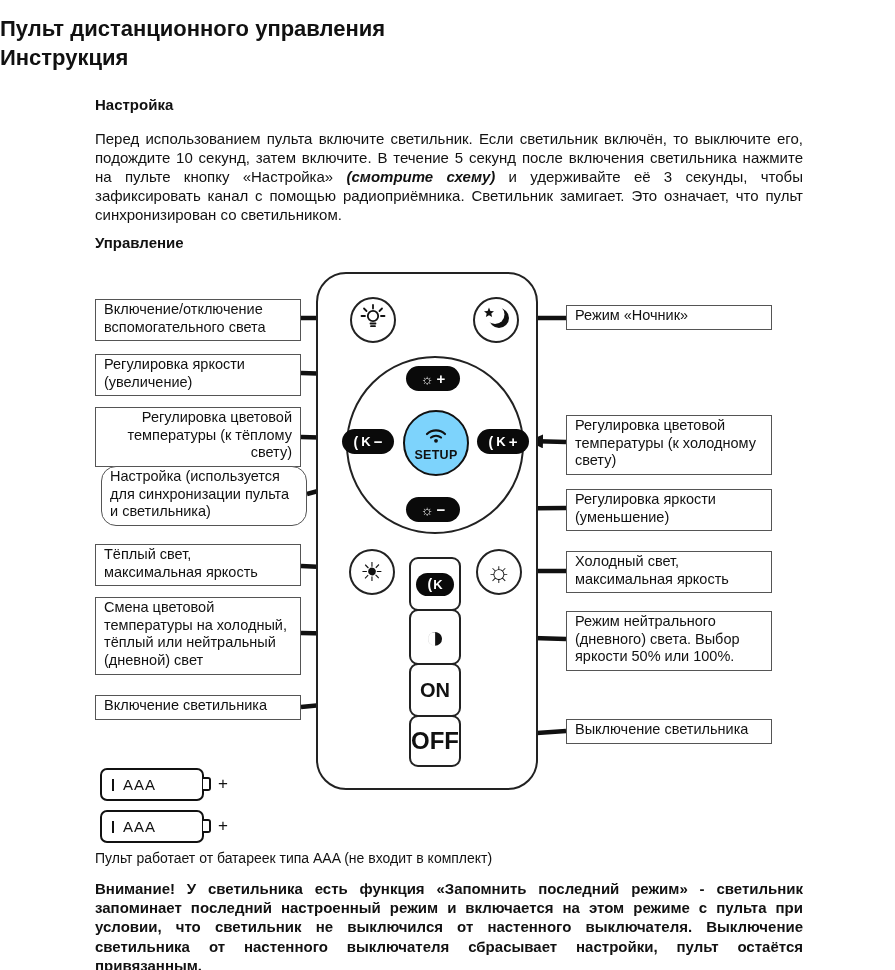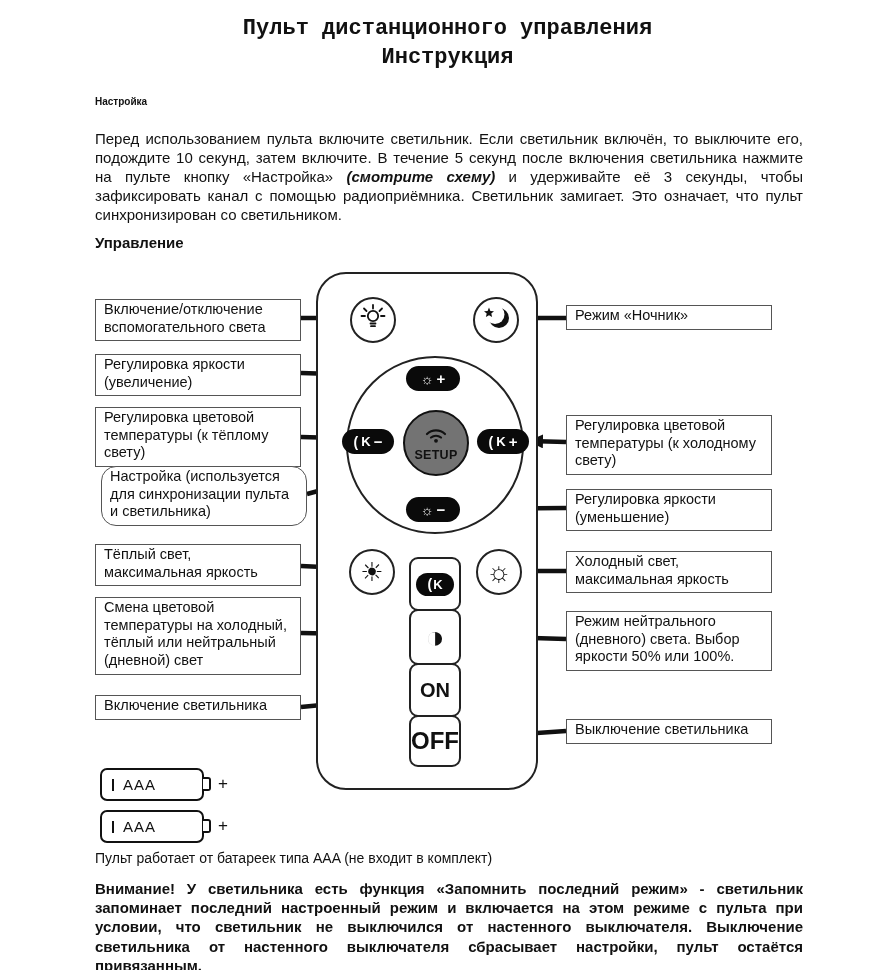--- a/index.html
+++ b/index.html
@@ -1,35 +1,35 @@
 <!DOCTYPE html>
 <html><head>
 <meta charset="utf-8">
 <style>
   * { box-sizing: border-box; margin: 0; padding: 0; }
   html, body { background: #fff; }
   .page {
     position: relative; width: 895px; height: 970px; background: #fff;
     color: #111; font-family: "Liberation Sans", sans-serif; overflow: hidden;
   }
-  .title { position: absolute; top: 15px; left: 0; width: 100%; text-align: center;
-           font-size: 22px; font-weight: bold; line-height: 1.3; font-family: Liberation Mono, monospace; }
-  .h-setup { position: absolute; left: 95px; top: 96px; font-size: 10px; font-weight: bold; }
+  .title { position: absolute; top: 15px; left: 0; width: 100%; text-align: left;
+           font-size: 22px; font-weight: bold; line-height: 1.3; }
+  .h-setup { position: absolute; left: 95px; top: 96px; font-size: 15px; font-weight: bold; }
   .para { position: absolute; left: 95px; top: 130px; width: 708px; font-size: 15px;
           line-height: 1.26; text-align: justify; }
   .para .em { font-weight: bold; font-style: italic; }
   .h-control { position: absolute; left: 95px; top: 234px; font-size: 15px; font-weight: bold; }
 
   .arrows { position: absolute; left: 0; top: 0; pointer-events: none; }
 
   .callout { position: absolute; width: 206px; border: 1px solid #555; padding: 1px 8px 4px;
              font-size: 14.5px; line-height: 1.22; background: #fff; }
   .cl1 { left: 95px;  top: 299px; }
   .cl2 { left: 95px;  top: 354px; }
-  .cl3 { left: 95px;  top: 407px; }
+  .cl3 { left: 95px;  top: 407px; text-align: right; }
   .cl4 { left: 101px; top: 466px; border-radius: 15px; }
   .cl5 { left: 95px;  top: 544px; }
   .cl6 { left: 95px;  top: 597px; }
   .cl7 { left: 95px;  top: 695px; }
   .cr1 { left: 566px; top: 305px; }
   .cr2 { left: 566px; top: 415px; }
   .cr3 { left: 566px; top: 489px; }
   .cr4 { left: 566px; top: 551px; }
   .cr5 { left: 566px; top: 611px; }
   .cr6 { left: 566px; top: 719px; }
@@ -46,21 +46,21 @@
           display: flex; align-items: center; justify-content: center; gap: 3px; }
   .pill-up   { left: 88px;  top: 92px;  width: 54px; height: 25px; }
   .pill-down { left: 88px;  top: 223px; width: 54px; height: 25px; }
   .pill-warm { left: 24px;  top: 155px; width: 52px; height: 25px; }
   .pill-cold { left: 159px; top: 155px; width: 52px; height: 25px; }
   .pill-icon { font-size: 14px; line-height: 1; }
   .pill-sign { font-size: 15px; font-weight: bold; line-height: 1; }
   .pill-cres { font-size: 14px; font-weight: bold; line-height: 1; }
   .pill-letter { font-size: 13px; font-weight: bold; line-height: 1; }
   .setup-btn { position: absolute; left: 85px; top: 136px; width: 66px; height: 66px;
-               border: 2.5px solid #111; border-radius: 50%; background: #737373;
+               border: 2.5px solid #111; border-radius: 50%; background: #7dd3fc;
                display: flex; flex-direction: column; align-items: center; justify-content: center; }
   .setup-label { font-size: 12.5px; font-weight: bold; letter-spacing: .3px; margin-top: 1px; }
   .sun-warm { left: 31px;  top: 275px; width: 46px; height: 46px; font-size: 26px; }
   .sun-cold { left: 158px; top: 275px; width: 46px; height: 46px; font-size: 28px; }
   .col { position: absolute; left: 91px; top: 283px; width: 52px; }
   .cell { width: 52px; border: 2px solid #222; border-radius: 9px; background: #fff;
           display: flex; align-items: center; justify-content: center; }
   .cell + .cell { margin-top: -2px; }
   .cell-k { height: 54px; }
   .cell-neutral { height: 56px; font-size: 32px; line-height: 1; }

